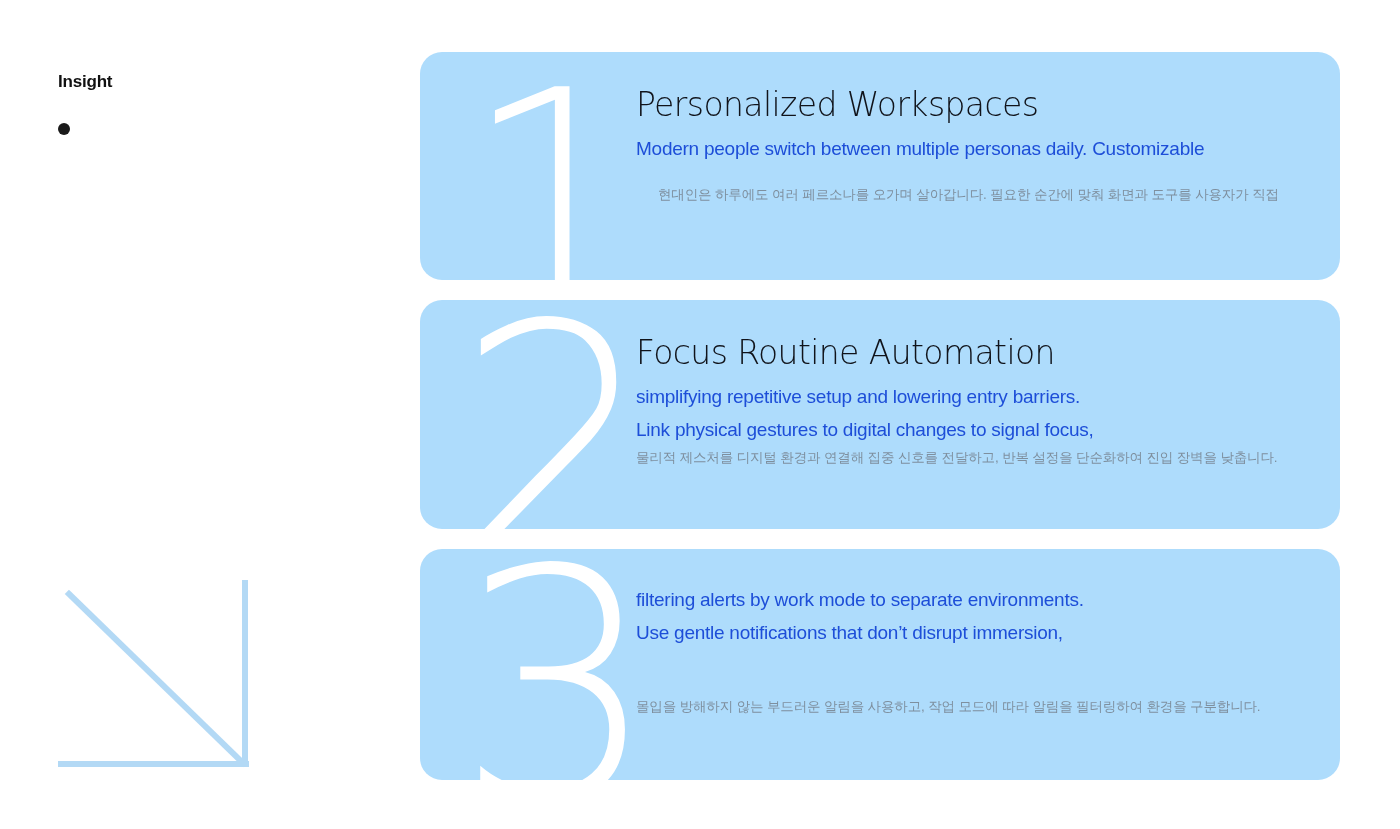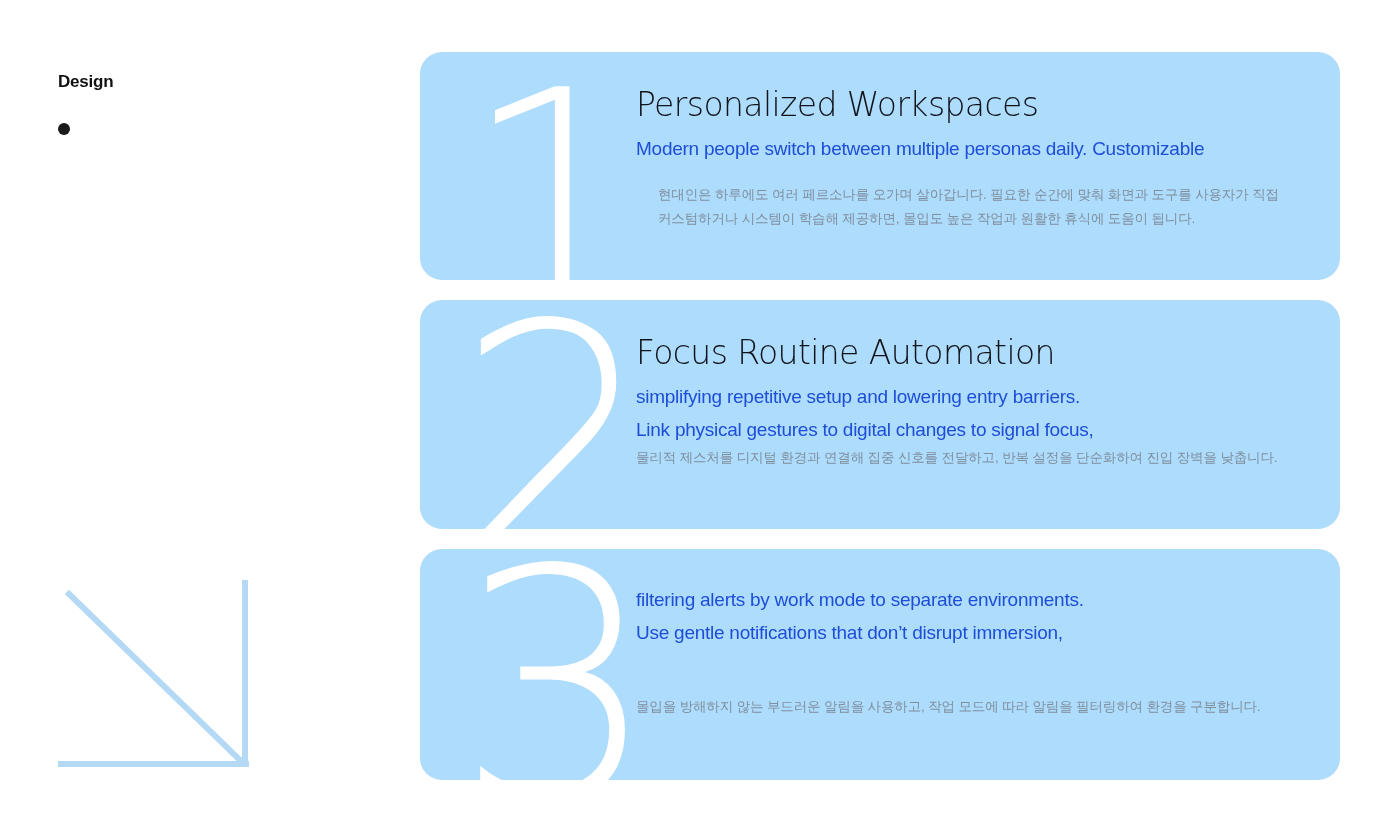--- a/index.html
+++ b/index.html
@@ -111,41 +111,40 @@
   }
   .card-1 .card-sub { margin-top: 18px; margin-left: 22px; }
   .card-2 .card-sub { }
   .card-3 .card-sub { margin-top: 46px; }
   .card-sub div { white-space: nowrap; }
 </style>
 </head>
 <body>
 
 <div class="left-col">
-  <div class="insight-label">Design</div>
+  <div class="insight-label">Insight</div>
   <div class="insight-bullet"></div>
   <svg class="arrow-graphic" viewBox="0 0 210 205" fill="none">
     <path d="M14 19 L188 188" stroke="#b3d9f5" stroke-width="6" stroke-linecap="square"></path>
     <path d="M190 8 L190 189" stroke="#b3d9f5" stroke-width="6" stroke-linecap="square"></path>
     <path d="M6 189 L191 189" stroke="#b3d9f5" stroke-width="6" stroke-linecap="square"></path>
   </svg>
 </div>
 
 <div class="cards">
 
   <div class="card card-1">
     <div class="card-number">1</div>
     <div class="card-body">
       <div class="card-heading">Personalized Workspaces</div>
       <div class="card-text">
         <div>Modern people switch between multiple personas daily. Customizable</div>
       </div>
       <div class="card-sub">
         <div>현대인은 하루에도 여러 페르소나를 오가며 살아갑니다. 필요한 순간에 맞춰 화면과 도구를 사용자가 직접</div>
-        <div>커스텀하거나 시스템이 학습해 제공하면, 몰입도 높은 작업과 원활한 휴식에 도움이 됩니다.</div>
       </div>
     </div>
   </div>
 
   <div class="card card-2">
     <div class="card-number">2</div>
     <div class="card-body">
       <div class="card-heading">Focus Routine Automation</div>
       <div class="card-text">
         <div>simplifying repetitive setup and lowering entry barriers.</div>

